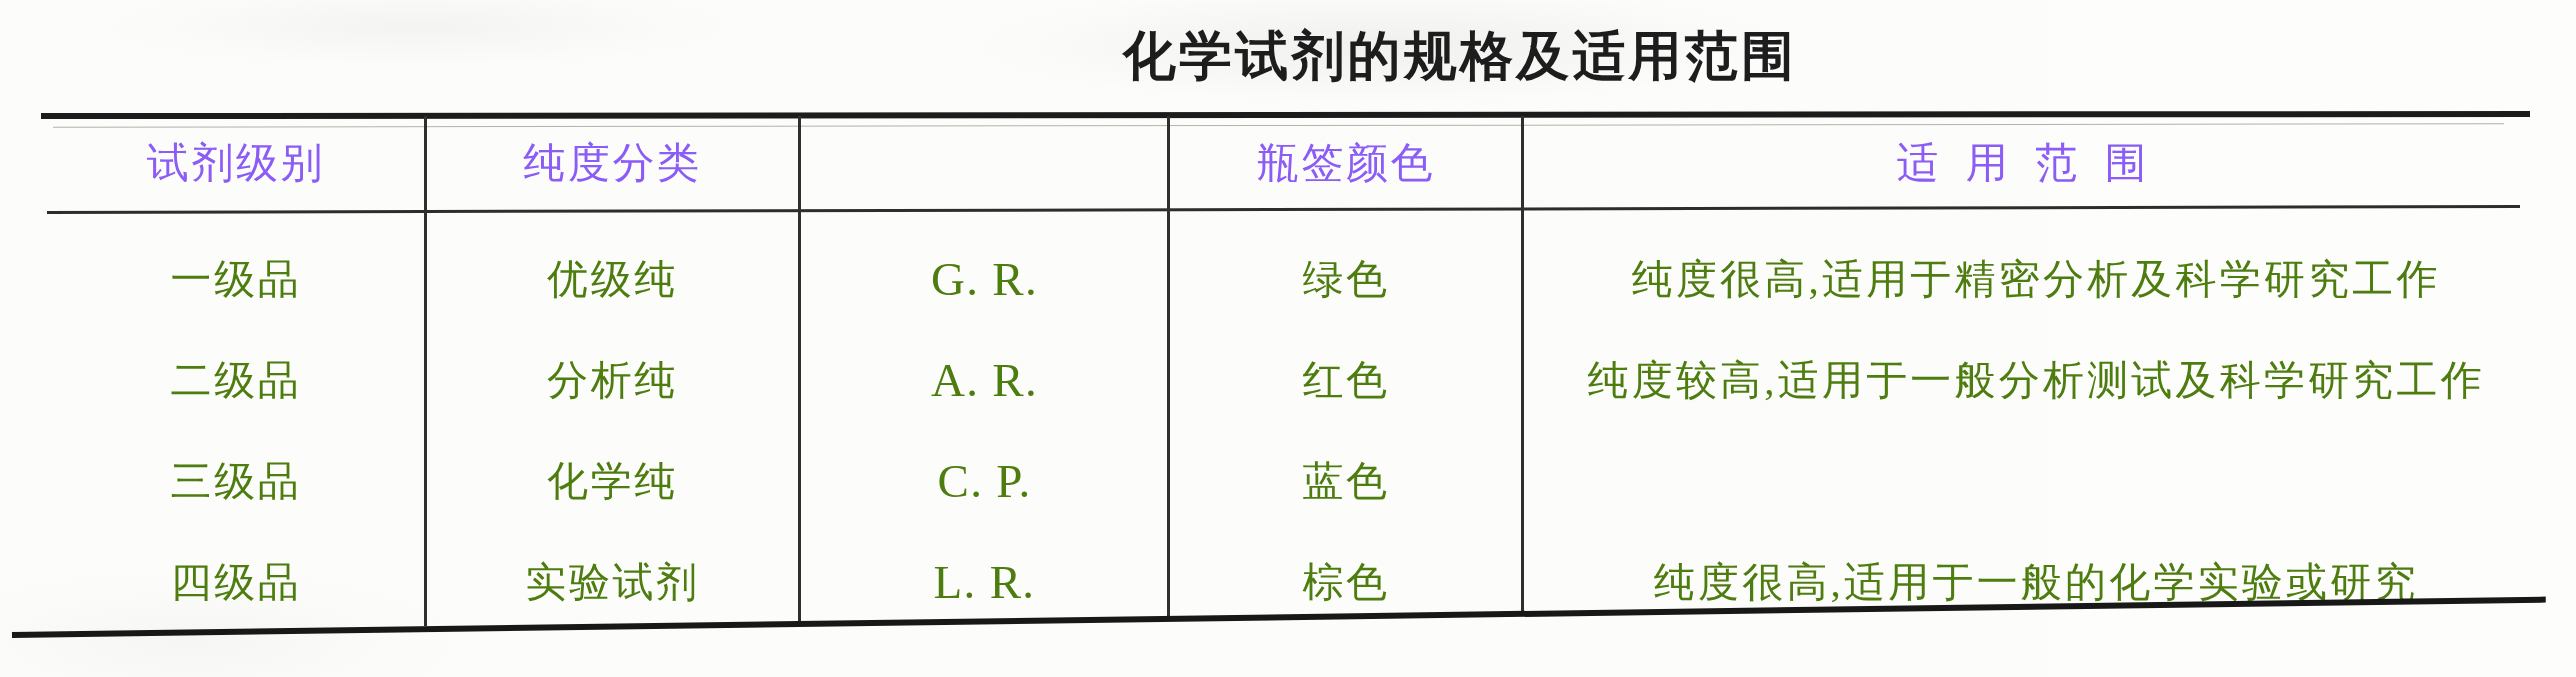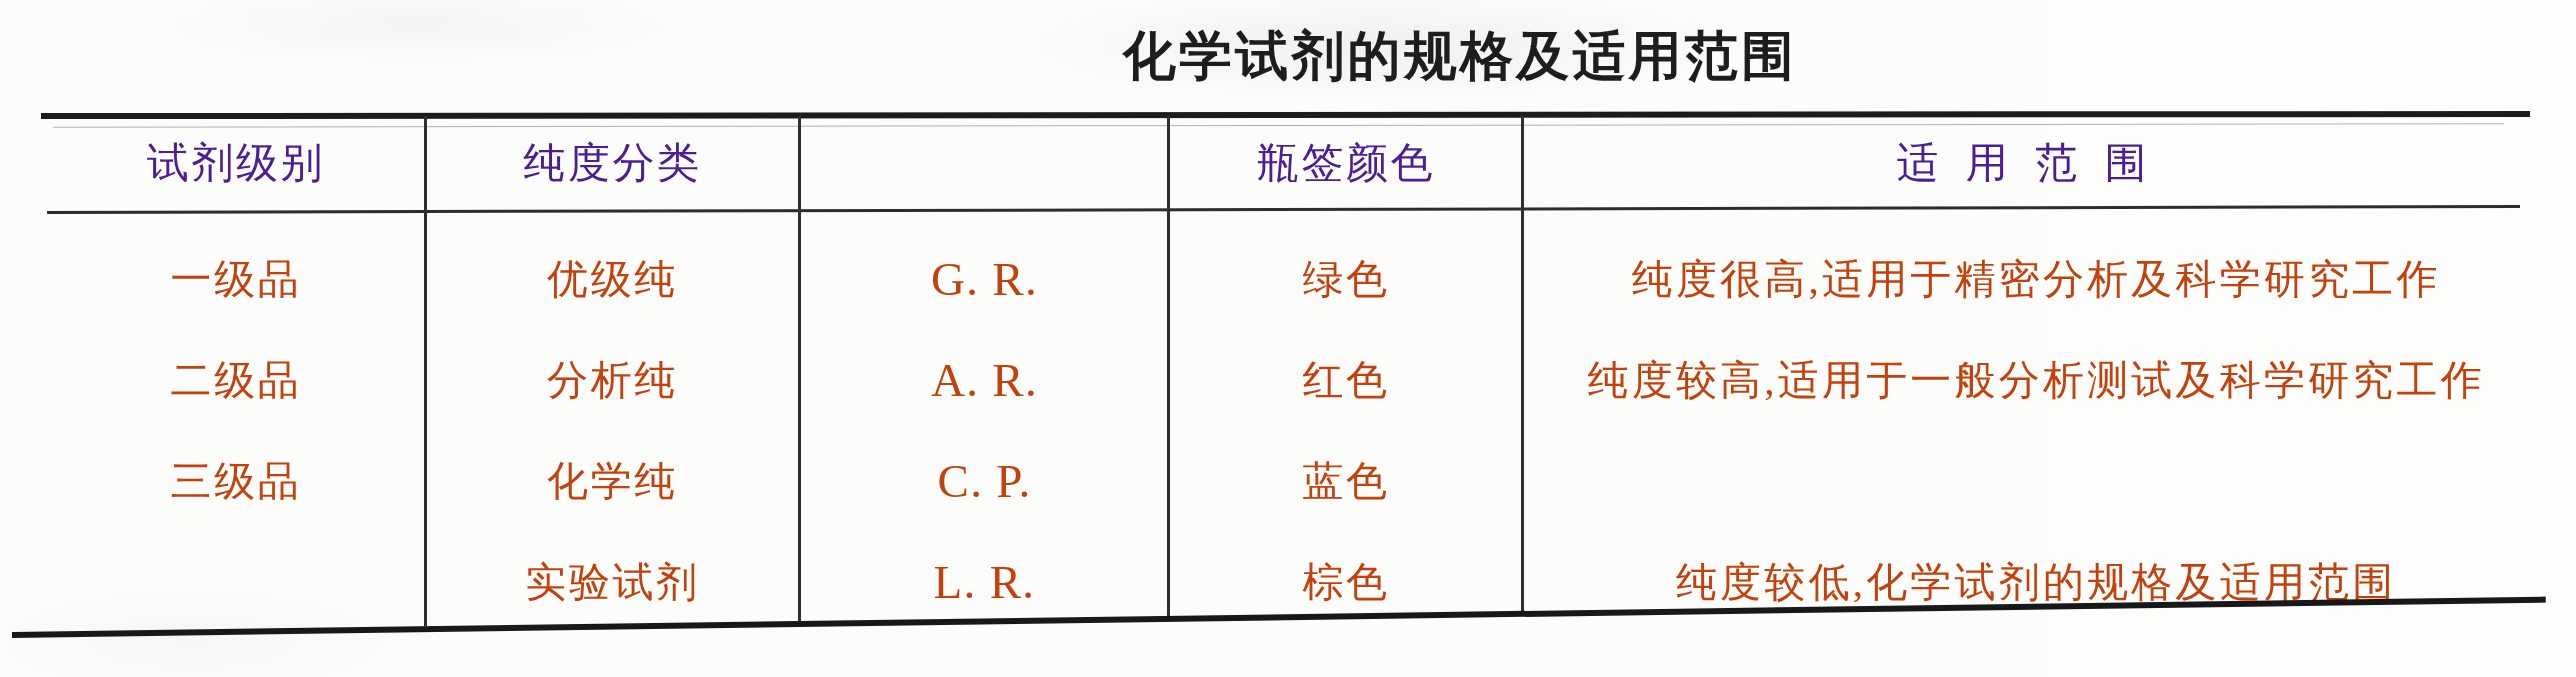--- a/index.html
+++ b/index.html
@@ -34,23 +34,23 @@
 
   .tbl{
     position:absolute;left:47px;top:112px;width:2473px;height:504px;
     display:grid;
     grid-template-columns:378px 375px 369px 354px 997px;
     grid-template-rows:101px 101px 101px 101px 101px;
   }
   .cell{
     display:flex;align-items:center;justify-content:center;
     font-size:41px;letter-spacing:2.6px;line-height:1;
-    color:#c2410c;white-space:nowrap;box-sizing:border-box;
+    color:#4d7c0f;white-space:nowrap;box-sizing:border-box;
   }
-  .head{font-size:42px;color:#4c1d95;}
+  .head{font-size:42px;color:#8b5cf6;}
   .body{padding-top:32px;} 
   .scope{justify-content:center;padding-left:29.5px;letter-spacing:3.2px;}
   .sym{
     font-family:"Liberation Serif","DejaVu Serif",serif;
     font-size:47px;letter-spacing:1.3px;
   }
   
   .ls55{letter-spacing:0.55em;padding-left:0.55em;}
   .ls65{letter-spacing:0.65em;padding-left:0.65em;}
 
@@ -129,31 +129,34 @@
     <div class="cell body g2 r4">
       <span>化学纯</span>
     </div>
     <div class="cell body g4 r4">
       <span>蓝色</span>
     </div>
     <div class="cell body sym g3 r4">
       <span>C. P.</span>
     </div>
 
+    <div class="cell body g1 r5">
+      <span>四级品</span>
+    </div>
     <div class="cell body g2 r5">
       <span>实验试剂</span>
     </div>
     <div class="cell body sym g3 r5">
       <span>L. R.</span>
     </div>
     <div class="cell body g4 r5">
       <span>棕色</span>
     </div>
     <div class="cell body scope g5 r5">
-      <span>纯度较低,化学试剂的规格及适用范围</span>
+      <span>纯度很高,适用于一般的化学实验或研究</span>
     </div>
 
     <div class="rule rule-top"></div>
     <div class="rule rule-top-echo"></div>
     <div class="rule rule-header"></div>
     <div class="vsep v1"></div>
     <div class="vsep v2"></div>
     <div class="vsep v3"></div>
     <div class="vsep v4"></div>
     <div class="rule rule-bottom"></div>

